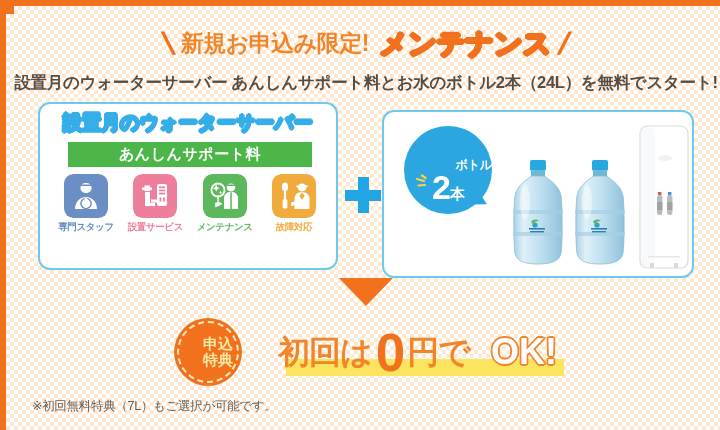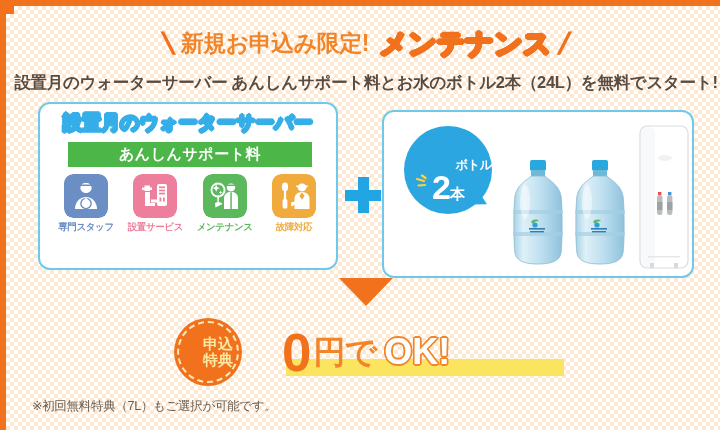--- a/index.html
+++ b/index.html
@@ -169,21 +169,21 @@
     position:absolute; left:8px; bottom:4px; width:278px; height:17px;
     background:#fbe45f;
   }
   #cta .cta-text{
     position:absolute; left:0; top:0; width:100%; height:100%;
     display:flex; align-items:center; white-space:nowrap;
   }
   .c-a{ color:#f2852a; font-size:32px; font-weight:bold; line-height:1; letter-spacing:-1px;}
   .c-zero{ color:#f2711c; font-size:53px; font-weight:bold; line-height:1; margin:0 2px 0 4px;}
   .c-ok{
-    font-size:36px; font-weight:bold; line-height:1; color:#ffffff; margin-left:8px;
+    font-size:36px; font-weight:bold; line-height:1; color:#ffffff; margin-left:21px;
     -webkit-text-stroke:2px #f2852a;
     paint-order:stroke fill;
     text-shadow:
       1.8px 0 0 #f2852a, -1.8px 0 0 #f2852a, 0 1.8px 0 #f2852a, 0 -1.8px 0 #f2852a,
       1.3px 1.3px 0 #f2852a, -1.3px 1.3px 0 #f2852a,
       1.3px -1.3px 0 #f2852a, -1.3px -1.3px 0 #f2852a;
   }
 
   #footnote{
     position:absolute; left:26px; top:392px;
@@ -363,20 +363,21 @@
   <div id="arrow"></div>
 
   <div id="badge">
     <span>申込</span>
     <span>特典</span>
   </div>
 
   <div id="cta">
     <div class="hilite"></div>
     <div class="cta-text">
+      <span class="c-a">初回は</span>
       <span class="c-zero">0</span>
       <span class="c-a">円で</span>
       <span class="c-ok">OK!</span>
     </div>
   </div>
 
   <div id="footnote">※初回無料特典（7L）もご選択が可能です。</div>
 
 </div>
 

